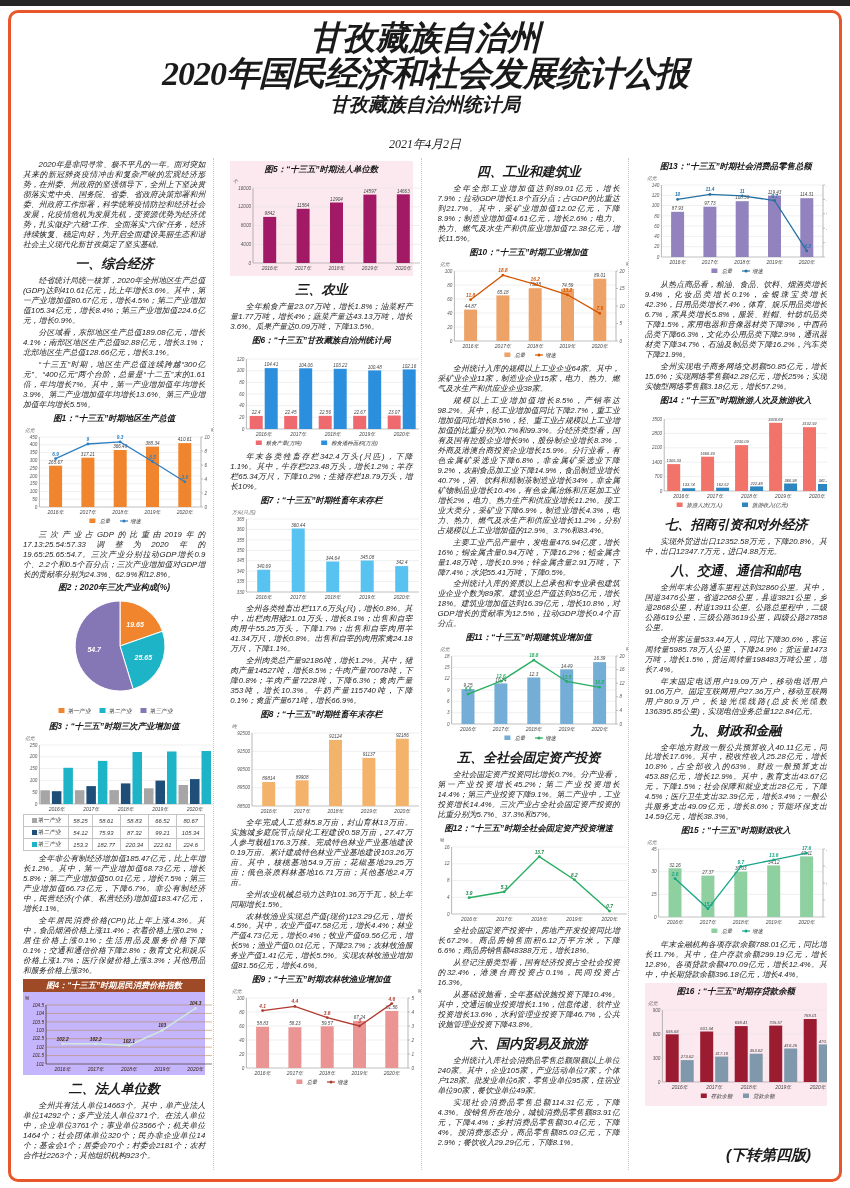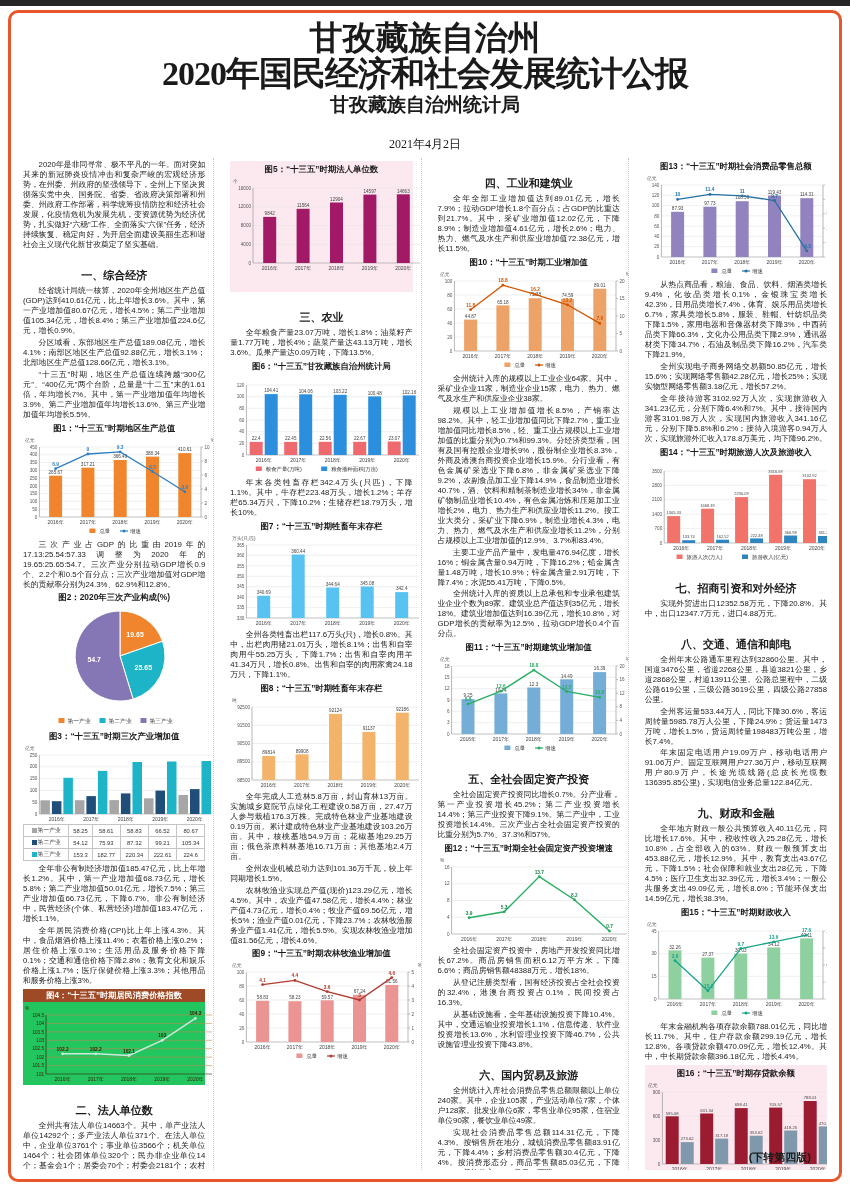--- a/index.html
+++ b/index.html
@@ -1,43 +1,43 @@
 <!DOCTYPE html>
 <html><head>
 <meta charset="utf-8">
 <style>
   html,body{margin:0;padding:0;background:#ffffff;}
   .page{position:relative;width:850px;height:1188px;background:#fff;overflow:hidden;
-        font-family:"Liberation Sans","DejaVu Sans",sans-serif;color:#1a1a1a;}
+        font-family:"Liberation Sans","DejaVu Sans",sans-serif;color:#1a1a1a;font-style:italic;}
   .scan-top{position:absolute;top:0;left:0;right:0;height:6px;background:#262626;}
   .frame{position:absolute;top:10px;left:8px;right:8px;bottom:6px;border:3px solid #e8572b;
          border-radius:10px;padding:6px 12px;box-sizing:border-box;background:#fff;}
   header{text-align:center;}
   .t1{font-family:"Liberation Serif","DejaVu Serif",serif;font-weight:bold;font-size:33px;line-height:1.05;margin-top:2px;}
   .t2{font-family:"Liberation Serif","DejaVu Serif",serif;font-weight:bold;font-size:34px;line-height:1.05;letter-spacing:-1px;}
   .sub{font-family:"Liberation Serif","DejaVu Serif",serif;font-weight:bold;font-size:19px;margin-top:1px;}
   .date{font-family:"Liberation Serif","DejaVu Serif",serif;font-size:12px;margin-top:18px;}
   .content{display:flex;gap:16px;height:1012px;overflow:hidden;margin-top:5px;justify-content:flex-end;}
   .col{flex:1 1 0;min-width:0;overflow:hidden;border-right:1px dotted #c9c9c9;padding-right:8px;}
   .col:last-child{border-right:none;padding-right:0;}
   p{margin:2px 0;font-size:7.8px;line-height:1.28;text-align:justify;text-indent:2em;}
-  h2{font-size:11px;text-align:center;margin:18px 0 3px;font-weight:bold;}
+  h2{font-size:13px;text-align:center;margin:5px 0 3px;font-weight:bold;}
   figure{margin:3px 0;}
   figcaption{font-size:8.4px;font-weight:bold;text-align:center;margin-bottom:1px;}
   .chart{width:100%;}
   .chart svg{display:block;margin:0 auto;font-family:inherit;}
-  .panel-pink{background:#fce9ef;padding:3px 1px 20px;}
-  .panel-tan{background:#22c55e;padding:0 0 2px;}
+  .panel-pink{background:#fce9ef;padding:3px 1px 4px;}
+  .panel-tan{background:#c4b5fd;padding:0 0 2px;}
   .panel-tan .strip{background:#9e4a26;color:#fff;font-size:8.2px;font-weight:bold;text-align:center;
                     padding:1px 0;margin:0 0 1px;}
   .ctab{width:100%;border-collapse:collapse;margin-top:1px;}
   .ctab td{border:1px solid #c4c4c4;font-size:5.8px;text-align:center;padding:1px 0;color:#333;}
   .ctab .tl{white-space:nowrap;}
   .chip{display:inline-block;width:5px;height:5px;margin-right:1px;vertical-align:middle;}
-  .footer-note{position:absolute;right:28px;bottom:14px;font-size:11px;font-weight:bold;text-align:center;}
+  .footer-note{position:absolute;right:28px;bottom:14px;font-size:15px;font-weight:bold;text-align:center;}
 </style>
 </head>
 <body>
 
 <div class="page">
   <div class="scan-top"></div>
   <div class="frame">
     <header>
       <div class="t1">甘孜藏族自治州</div>
       <div class="t2">2020年国民经济和社会发展统计公报</div>
@@ -390,20 +390,21 @@
                 <text x="171.7" y="57.3" font-size="4.6" text-anchor="middle" fill="#444">342.4</text>
                 <text x="33.7" y="92.0" font-size="5" text-anchor="middle" fill="#444">2016年</text>
                 <text x="68.2" y="92.0" font-size="5" text-anchor="middle" fill="#444">2017年</text>
                 <text x="102.7" y="92.0" font-size="5" text-anchor="middle" fill="#444">2018年</text>
                 <text x="137.2" y="92.0" font-size="5" text-anchor="middle" fill="#444">2019年</text>
                 <text x="171.7" y="92.0" font-size="5" text-anchor="middle" fill="#444">2020年</text>
               </svg>
             </div>
         </figure>
         <p>全州各类牲畜出栏117.6万头(只)，增长0.8%。其中，出栏肉用猪21.01万头，增长8.1%；出售和自宰肉用牛55.25万头，下降1.7%；出售和自宰肉用羊41.34万只，增长0.8%。出售和自宰的肉用家禽24.18万只，下降1.1%。</p>
+        <p>全州肉类总产量92186吨，增长1.2%。其中，猪肉产量14527吨，增长8.5%；牛肉产量70078吨，下降0.8%；羊肉产量7228吨，下降6.3%；禽肉产量353吨，增长10.3%。牛奶产量115740吨，下降0.1%；禽蛋产量671吨，增长66.9%。</p>
         <figure>
           <figcaption>图8：“十三五”时期牲畜年末存栏</figcaption>
           <div class="chart">
               <svg width="194" height="94" viewBox="0 0 194 94">
                 <line x1="22.0" y1="85.0" x2="189.0" y2="85.0" stroke="#999" stroke-width="0.6"></line>
                 <text x="20.0" y="86.6" font-size="4.6" text-anchor="end" fill="#555">88500</text>
                 <line x1="22.0" y1="66.8" x2="189.0" y2="66.8" stroke="#e4e4e4" stroke-width="0.6"></line>
                 <text x="20.0" y="68.3" font-size="4.6" text-anchor="end" fill="#555">89500</text>
                 <line x1="22.0" y1="48.5" x2="189.0" y2="48.5" stroke="#e4e4e4" stroke-width="0.6"></line>
                 <text x="20.0" y="50.1" font-size="4.6" text-anchor="end" fill="#555">90500</text>
@@ -760,21 +761,20 @@
                 <text x="76.4" y="100" font-size="5.4" text-anchor="start" fill="#333">总量</text>
                 <line x1="97.0" y1="98.0" x2="105.0" y2="98.0" stroke="#2471a3" stroke-width="1.2"></line>
                 <circle cx="101" cy="98" r="1.5" fill="#2471a3"></circle>
                 <text x="107.0" y="100.0" font-size="1" text-anchor="start" fill="#333"></text>
                 <text x="107" y="100" font-size="5.4" text-anchor="start" fill="#333">增速</text>
               </svg>
             </div>
         </figure>
         <p>从热点商品看，粮油、食品、饮料、烟酒类增长9.4%，化妆品类增长0.1%，金银珠宝类增长42.3%，日用品类增长7.4%，体育、娱乐用品类增长6.7%，家具类增长5.8%，服装、鞋帽、针纺织品类下降1.5%，家用电器和音像器材类下降3%，中西药品类下降66.3%，文化办公用品类下降2.9%，通讯器材类下降34.7%，石油及制品类下降16.2%，汽车类下降21.9%。</p>
         <p>全州实现电子商务网络交易额50.85亿元，增长15.6%；实现网络零售额42.28亿元，增长25%；实现实物型网络零售额3.18亿元，增长57.2%。</p>
-        <p>全年接待游客3102.92万人次，实现旅游收入341.23亿元，分别下降6.4%和7%。其中，接待国内游客3101.98万人次，实现国内旅游收入341.16亿元，分别下降5.8%和6.2%；接待入境游客0.94万人次，实现旅游外汇收入178.8万美元，均下降96.2%。</p>
         <figure>
           <figcaption>图14：“十三五”时期旅游人次及旅游收入</figcaption>
           <div class="chart">
               <svg width="194" height="104" viewBox="0 0 194 104">
                 <line x1="19.2" y1="84.0" x2="189.0" y2="84.0" stroke="#999" stroke-width="0.6"></line>
                 <text x="17.2" y="85.6" font-size="4.6" text-anchor="end" fill="#555">0</text>
                 <line x1="19.2" y1="69.6" x2="189.0" y2="69.6" stroke="#e4e4e4" stroke-width="0.6"></line>
                 <text x="17.2" y="71.2" font-size="4.6" text-anchor="end" fill="#555">700</text>
                 <line x1="19.2" y1="55.2" x2="189.0" y2="55.2" stroke="#e4e4e4" stroke-width="0.6"></line>
                 <text x="17.2" y="56.8" font-size="4.6" text-anchor="end" fill="#555">1400</text>

